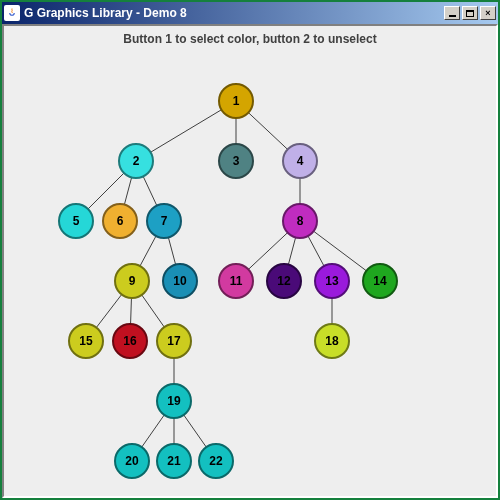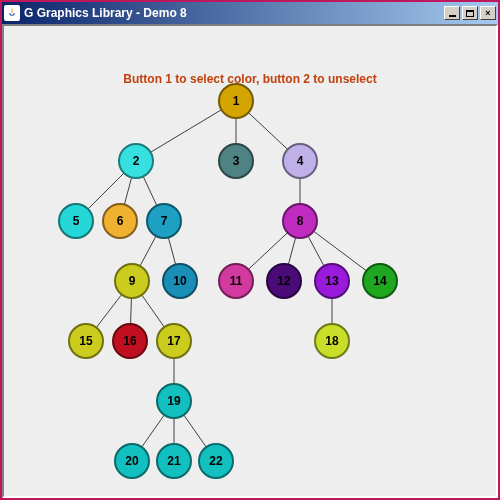--- a/index.html
+++ b/index.html
@@ -8,21 +8,21 @@
     width: 500px;
     height: 500px;
     font-family: "Tahoma", "Arial", sans-serif;
     background: #d4d0c8;
     overflow: hidden;
   }
   .window {
     width: 500px;
     height: 500px;
     box-sizing: border-box;
-    border: 2px solid #be185d;
+    border: 2px solid #15803d;
     background: #d4d0c8;
     display: flex;
     flex-direction: column;
   }
   .titlebar {
     height: 22px;
     background: linear-gradient(to right, #0a246a, #a6caf0);
     color: #fff;
     display: flex;
     align-items: center;
@@ -94,22 +94,21 @@
     overflow: hidden;
   }
   .instruction {
     position: absolute;
     top: 6px;
     left: 0;
     right: 0;
     text-align: center;
     font-size: 12px;
     font-weight: bold;
-    color: #c2410c;
-    margin-top: 40px;
+    color: #404040;
   }
   svg.tree {
     position: absolute;
     top: 0;
     left: 0;
     width: 100%;
     height: 100%;
   }
   .node-label {
     font-size: 12px;

